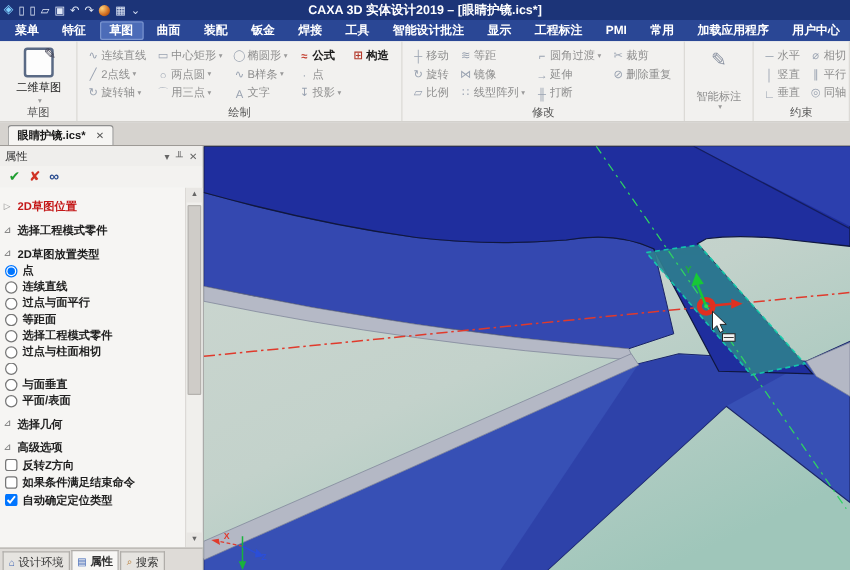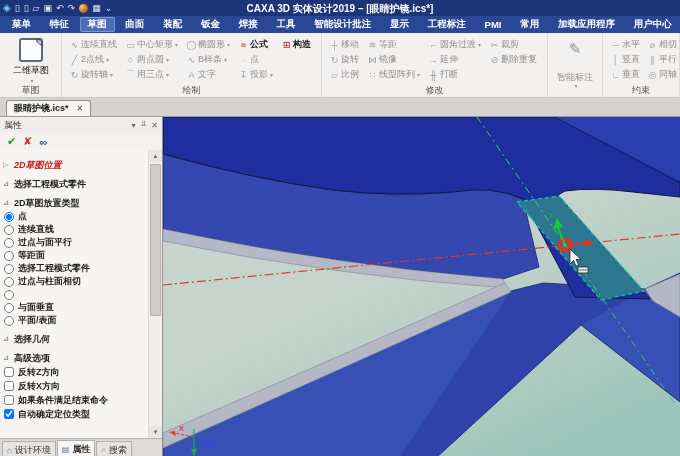--- a/index.html
+++ b/index.html
@@ -44,21 +44,21 @@
   .panel{width:163px;flex:none;border-right:1px solid #8f8f8f;background:#f3f2f0;display:flex;flex-direction:column;box-sizing:border-box;}
   .phead{height:16px;display:flex;align-items:center;padding:0 4px;font-size:9px;color:#333;background:#efeeec;}
   .phicons{margin-left:auto;display:flex;gap:5px;color:#666;font-size:8px;}
   .ptools{height:17px;display:flex;align-items:center;gap:7px;padding:0 7px;font-size:11px;background:#f3f2f0;}
   .pbody{flex:1;display:flex;overflow:hidden;background:#f6f5f3;}
   .plist{flex:1;padding:3px 0 0 3px;overflow:hidden;font-size:9px;font-weight:bold;color:#1e1e1e;}
   .prow{display:flex;align-items:center;height:14px;white-space:nowrap;}
   .prow.sec{margin-top:5px;}
   .prow.rrow{height:13px;}
   .arr{color:#888;font-size:7px;width:11px;flex:none;}
-  .red{color:#c41818;font-style:italic;}
+  .red{color:#c41818;}
   .prow input{width:10px;height:10px;margin:0 4px 0 1px;flex:none;}
   .pscroll{width:13px;flex:none;background:#f0efec;border-left:1px solid #dcd9d6;display:flex;flex-direction:column;align-items:center;}
   .sarr{font-size:6px;color:#666;height:12px;line-height:12px;width:100%;text-align:center;background:#e9e7e4;}
   .strack{flex:1;width:100%;position:relative;}
   .sthumb{position:absolute;left:1px;right:1px;top:2px;height:150px;background:#cfccc8;border:1px solid #b5b2ae;border-radius:1px;}
   .ptabs{height:19px;display:flex;align-items:flex-end;background:#dedbd7;border-top:1px solid #b5b2ae;padding-left:2px;gap:1px;}
   .ptab{height:16px;display:flex;align-items:center;gap:3px;padding:0 4px;font-size:9px;color:#333;background:#e6e4e0;border:1px solid #b0ada9;border-bottom:none;white-space:nowrap;}
   .ptab.active{background:#f7f6f4;font-weight:bold;height:17px;}
   .ptab .g{font-size:8px;}
   .viewport{flex:1;position:relative;}
@@ -369,24 +369,20 @@
             <div class="prow sec">
               <span class="arr">⊿</span>
               <span>高级选项</span>
             </div>
             <div class="prow">
               <input type="checkbox" style="">
               <span>反转Z方向</span>
             </div>
             <div class="prow">
               <input type="checkbox" style="">
-              <span>反转X方向</span>
-            </div>
-            <div class="prow">
-              <input type="checkbox" style="">
               <span>如果条件满足结束命令</span>
             </div>
             <div class="prow">
               <input type="checkbox" checked="" style="">
               <span>自动确定定位类型</span>
             </div>
           </div>
         <div class="pscroll">
           <div class="sarr">▲</div>
           <div class="strack">

